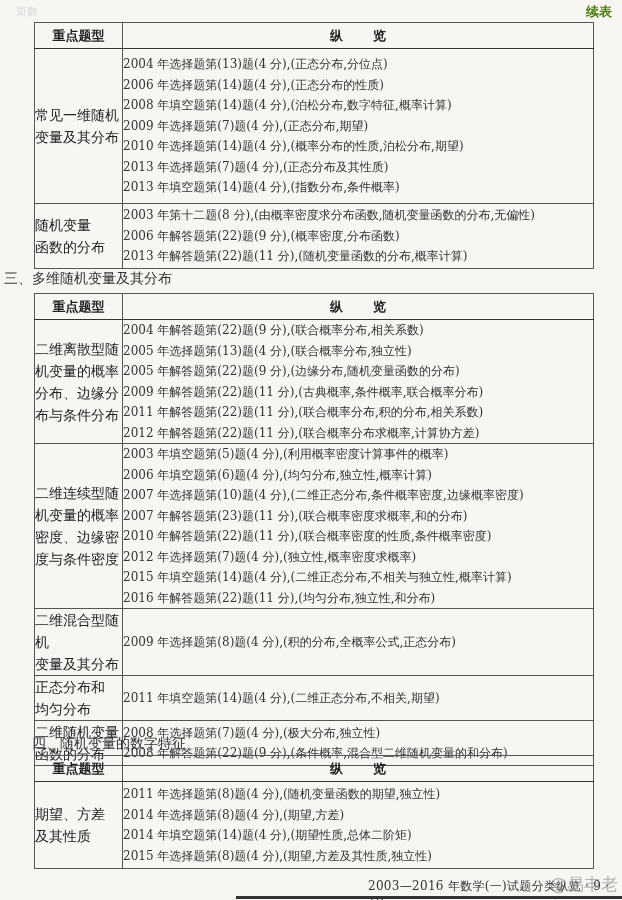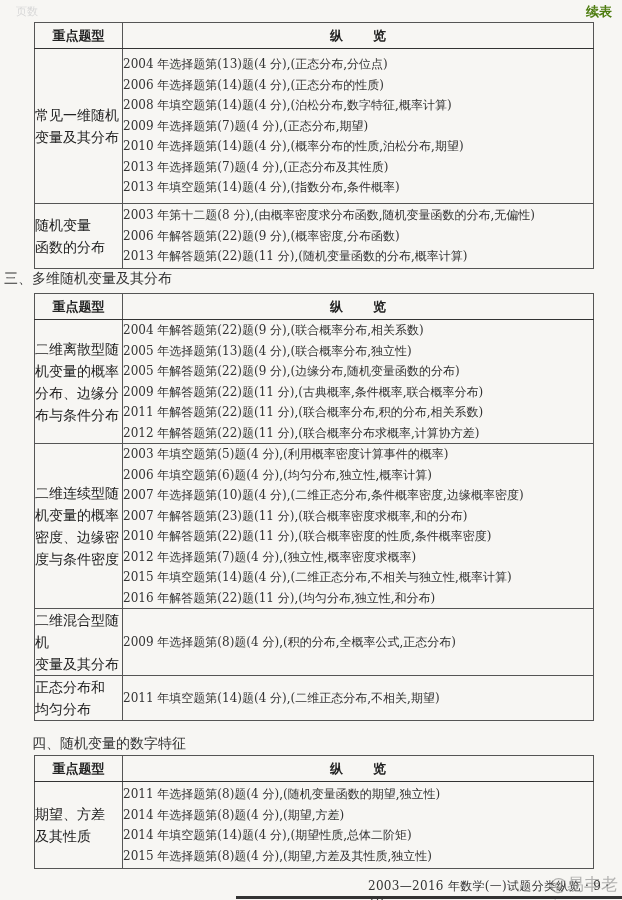--- a/index.html
+++ b/index.html
@@ -148,20 +148,30 @@
   </tr>
   <tr style="height:45px;padding-left:28px;">
     <td class="type">
       <div>正态分布和</div>
       <div>均匀分布</div>
     </td>
     <td class="items">
       <div class="item">2011 年填空题第(14)题(4 分),(二维正态分布,不相关,期望)</div>
     </td>
   </tr>
+  <tr style="height:44px;">
+    <td class="type">
+      <div>二维随机变量</div>
+      <div>函数的分布</div>
+    </td>
+    <td class="items" style="padding-top:1px;padding-bottom:1px;">
+      <div class="item">2008 年选择题第(7)题(4 分),(极大分布,独立性)</div>
+      <div class="item">2008 年解答题第(22)题(9 分),(条件概率,混合型二维随机变量的和分布)</div>
+    </td>
+  </tr>
 </tbody>
   </table>
 
 <div class="section" style="top:735px;margin-left:28px;">四、随机变量的数字特征</div>
 
 <table class="tbl" style="top:755px;">
   <tbody>
       <tr>
     <th class="col1">重点题型</th>
     <th><span class="spaced">纵览</span></th>

